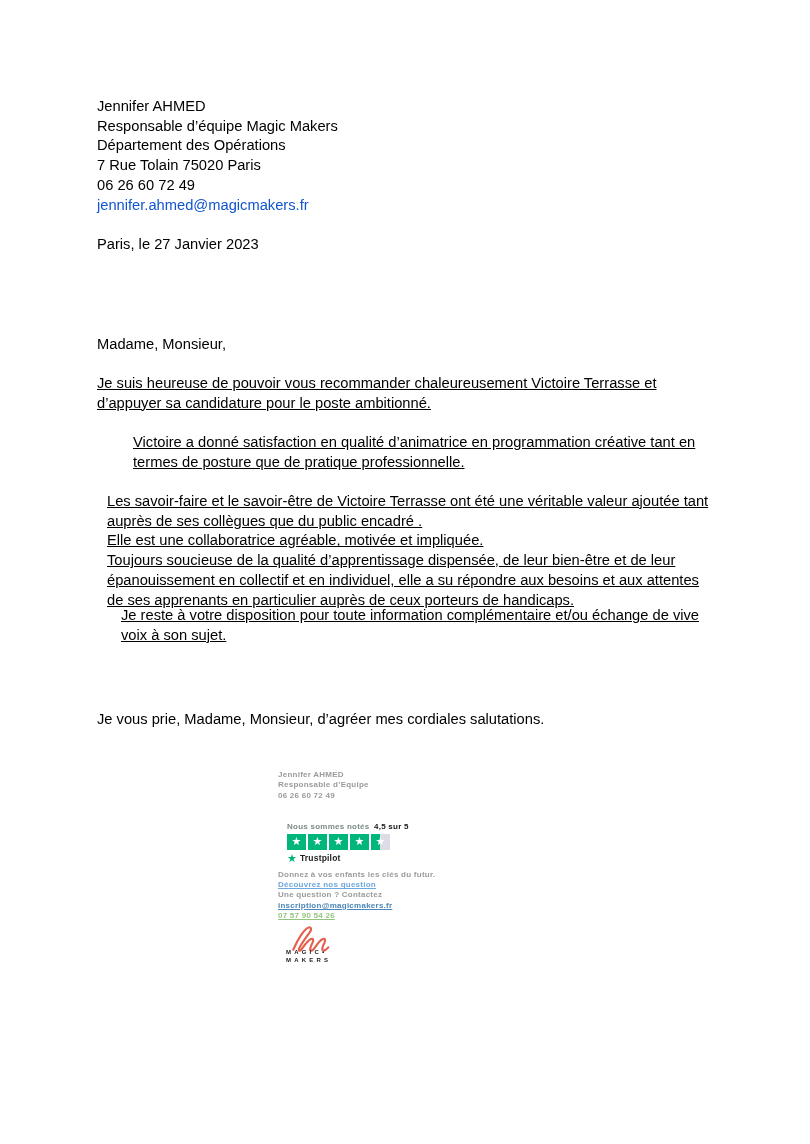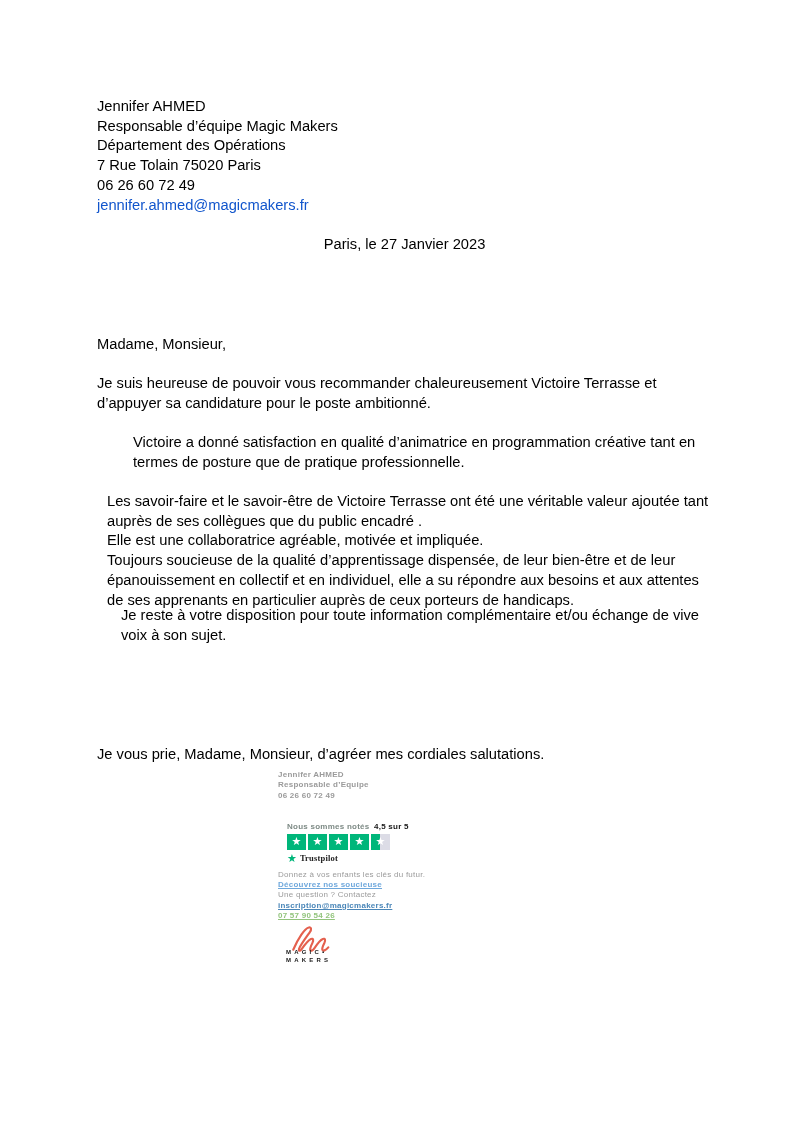--- a/index.html
+++ b/index.html
@@ -15,53 +15,53 @@
   html,body{margin:0;padding:0;background:#ffffff;}
   .page{
     position:relative;
     width:810px;height:1012px;
     background:#ffffff;
     font-family:"Liberation Sans", sans-serif;
     color:#000;
     overflow:hidden;
   }
   .body-text{font-size:14.7px;line-height:19.7px;color:#000;}
-  .pre{white-space:pre-line;}
+  .pre{white-space:pre-line;text-decoration:underline;}
 
   #header-block{position:absolute;left:97px;top:97px;width:500px;}
   #header-block .line{font-size:14.7px;line-height:19.7px;}
   a.header-email{color:var(--link-blue);cursor:pointer;}
 
-  #date-line{position:absolute;left:97px;top:235px;width:615px;text-align:center;}
+  #date-line{position:absolute;left:97px;top:235px;width:615px;text-align:left;}
   #subject{position:absolute;left:97px;top:296px;}
   #salutation{position:absolute;left:97px;top:335px;}
   #p1{position:absolute;left:97px;top:374px;width:700px;}
   #p2{position:absolute;left:97px;top:433px;width:700px;margin-left:36px;}
   #p3{position:absolute;left:107px;top:492px;width:700px;}
   #p4{position:absolute;left:97px;top:606px;width:700px;margin-left:24px;}
-  #closing{position:absolute;left:97px;top:710px;width:700px;margin-top:35px;}
+  #closing{position:absolute;left:97px;top:710px;width:700px;}
 
   
   #signature{position:absolute;left:278px;top:770px;width:300px;}
   .sig-line{font-size:8px;line-height:10.3px;color:var(--sig-gray);font-weight:600;letter-spacing:.25px;}
-  .sig-bold{font-weight:400;}
+  .sig-bold{font-weight:700;}
   .sig-link{display:inline-block;text-decoration:underline;font-weight:700;cursor:pointer;}
   .sig-link.blue{color:var(--sig-link-light-blue);}
   .sig-link.teal{color:var(--sig-link-teal);}
   .sig-link.green{color:var(--sig-link-green);}
 
   .tp-block{margin:21px 0 6px 9px;}
   .tp-rating-line{font-size:8px;line-height:10px;font-weight:700;color:#7d8a85;letter-spacing:.25px;}
   .tp-rating-strong{color:#161616;margin-left:2px;}
   .tp-stars{display:flex;gap:2px;margin:2px 0 2px 0;}
   .tp-star-box{width:19px;height:16px;display:flex;align-items:center;justify-content:center;}
   .tp-star-glyph{color:#fff;font-size:11px;line-height:1;}
   .tp-brand-line{display:flex;align-items:center;gap:3px;margin-top:3px;}
   .tp-brand-star{color:var(--trustpilot-green);font-size:11px;line-height:1;}
-  .tp-brand-name{font-size:8.5px;font-weight:700;color:#222;letter-spacing:.2px;font-family:Liberation Serif, serif;}
+  .tp-brand-name{font-size:8.5px;font-weight:700;color:#222;letter-spacing:.2px;}
 
   .logo{margin-top:4px;margin-left:4px;}
   .logo-m{display:block;width:62px;height:28px;}
   .logo-text{margin-left:4px;margin-top:-4px;font-size:6px;line-height:7.5px;font-weight:700;letter-spacing:3.2px;color:#1a1a1a;}
 </style>
 </head>
 <body>
 
 <div class="page">
 
@@ -121,21 +121,21 @@
             <span class="tp-star-glyph">★</span>
           </div>
         </div>
       <div class="tp-brand-line">
         <span class="tp-brand-star">★</span>
         <span class="tp-brand-name">Trustpilot</span>
       </div>
     </div>
 
     <div class="sig-line sig-bold">Donnez à vos enfants les clés du futur.</div>
-    <div class="sig-line"><a class="sig-link blue">Découvrez nos soucieuse</a></div>
+    <div class="sig-line"><a class="sig-link blue">Découvrez nos question</a></div>
     <div class="sig-line sig-bold">Une question ? Contactez</div>
     <div class="sig-line"><a class="sig-link teal">inscription@magicmakers.fr</a></div>
     <div class="sig-line"><a class="sig-link green">07 57 90 54 26</a></div>
 
     <div class="logo">
       <svg class="logo-m" viewBox="0 0 60 34" fill="none" xmlns="http://www.w3.org/2000/svg">
         <path d="M6 30 C 12 16 20 4 25 3 C 28 2.4 28.6 5.4 26 9 C 21 16 15 24 13 29 C 12.2 31.4 14 32.4 16 29.6 C 19.5 24.6 24 18.5 27.5 17 C 30.4 15.8 31 18.3 29.2 22 C 27.6 25.2 26.4 28 26.6 29.8 C 26.9 32.2 29.6 31.4 31.6 28.4 C 34.6 23.8 38.6 18.3 42 17 C 44.8 15.9 45.4 18.4 43.8 21.8 C 42.2 25 40.9 28 41.3 29.8 C 41.8 32.2 45.4 31 48.6 27.2" stroke="var(--logo-coral)" stroke-width="2.6" stroke-linecap="round"></path>
       </svg>
       <div class="logo-text">
         <div>MAGIC▪</div>

